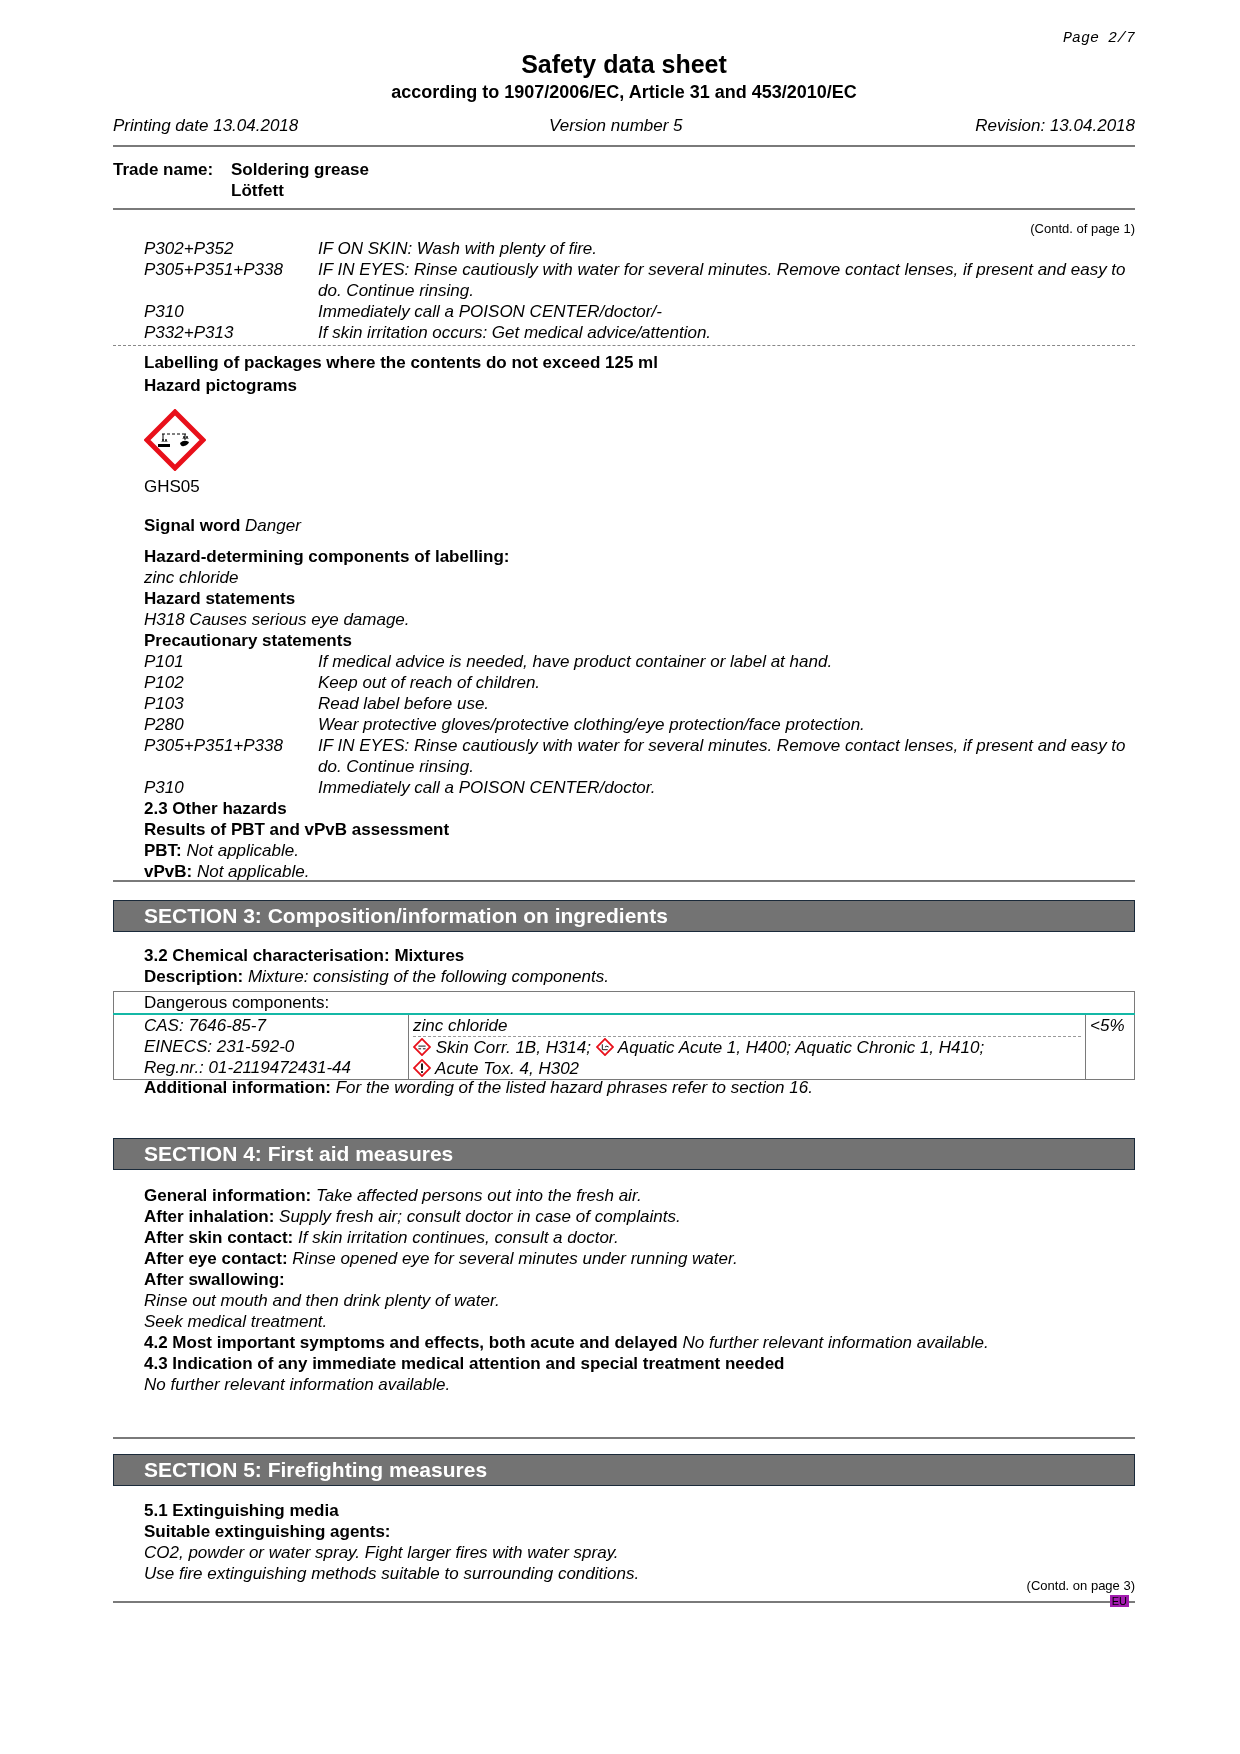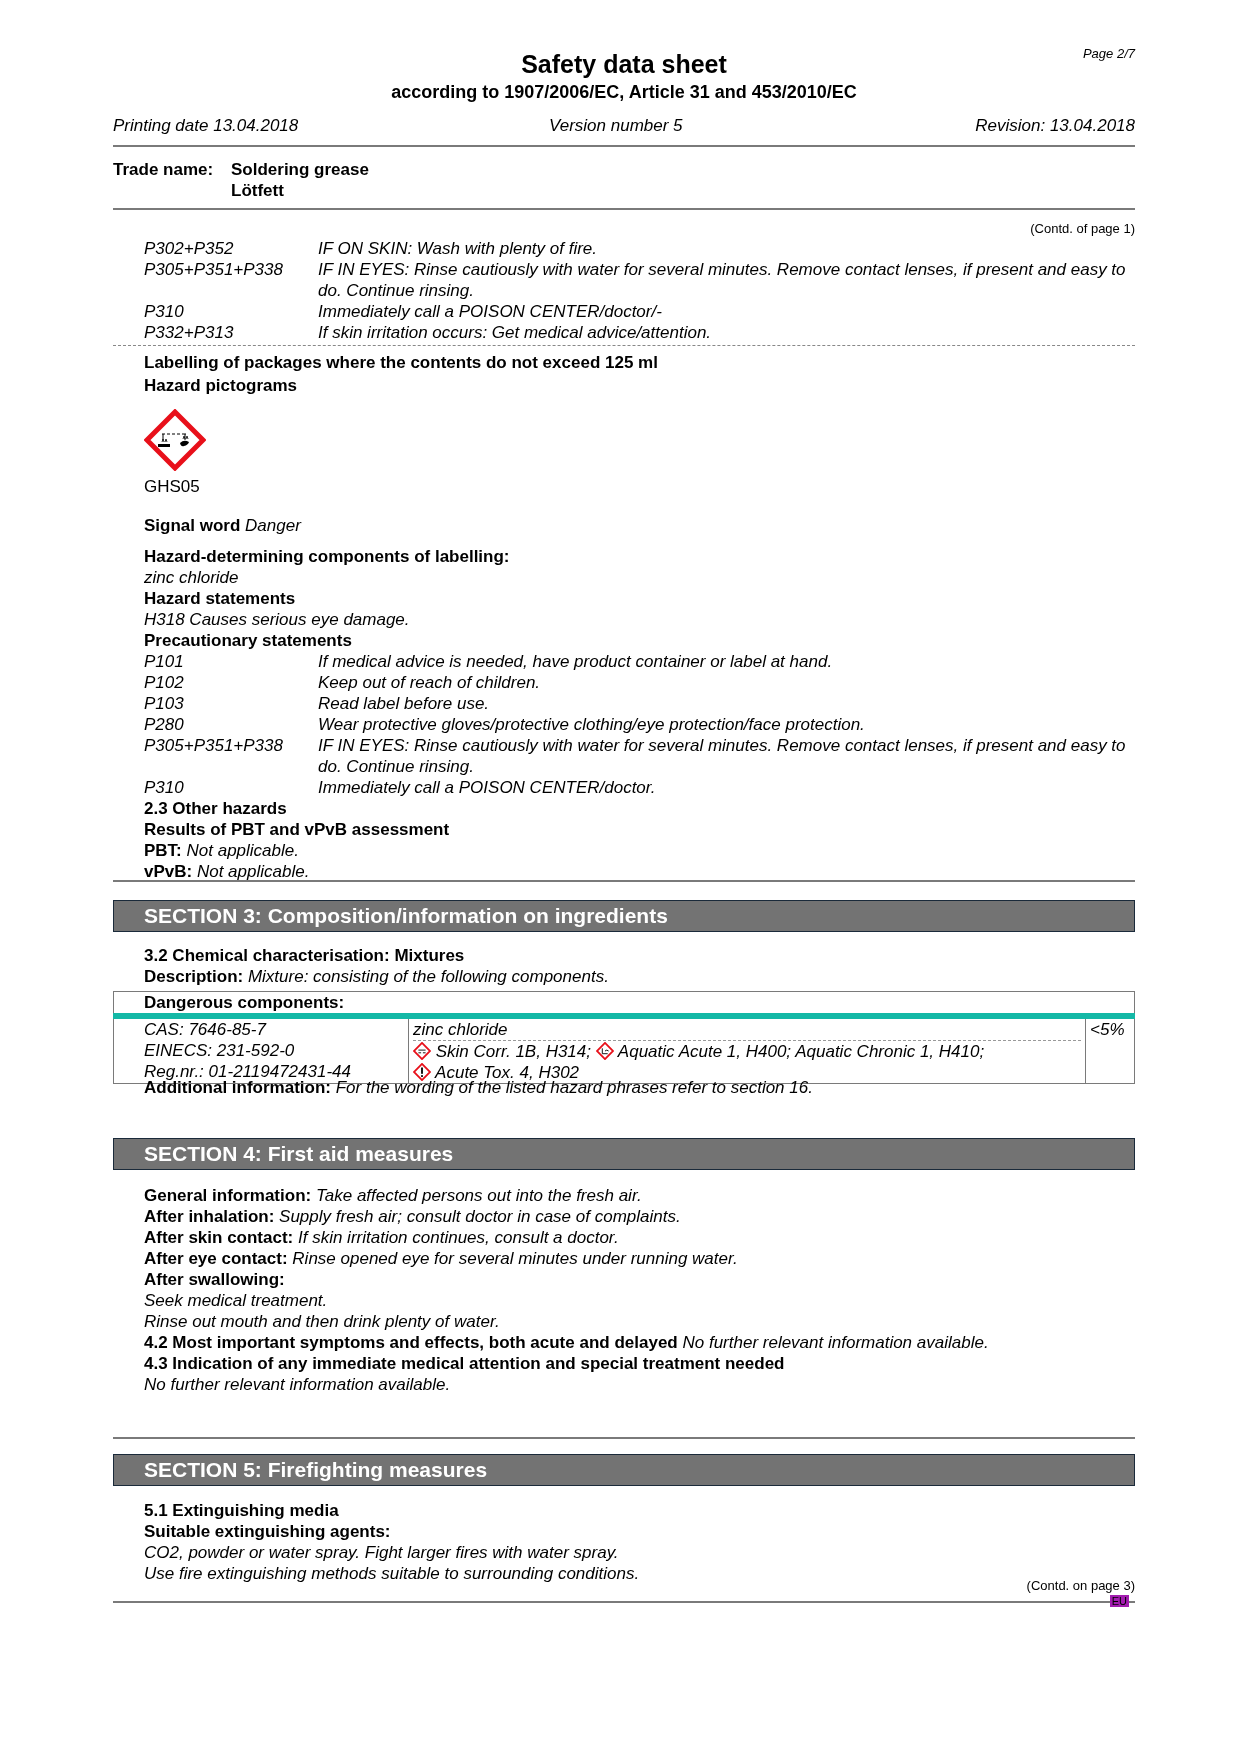--- a/index.html
+++ b/index.html
@@ -2,21 +2,21 @@
 <html><head>
 <meta charset="utf-8">
 <style>
   html, body { margin: 0; padding: 0; background: #ffffff; }
   body { width: 1240px; height: 1754px; position: relative; overflow: hidden;
          font-family: "Liberation Sans", sans-serif; color: #000; }
   .page { position: absolute; left: 113px; top: 0; width: 1022px; }
   .t { font-size: 17px; line-height: 21px; }
   .b { font-weight: bold; }
   .i { font-style: italic; }
-  .hdr-page { position: absolute; right: 0; top: 46px; font-size: 13px; font-style: italic; }
+  .hdr-page { position: absolute; right: 0; top: 30px; font-size: 15px; font-style: italic; font-family: Liberation Mono, monospace; }
   .title { position: absolute; left: 0; width: 100%; top: 50px; text-align: center; font-size: 25px; font-weight: bold; }
   .subtitle { position: absolute; left: 0; width: 100%; top: 82px; text-align: center; font-size: 18px; font-weight: bold; }
   .meta { position: absolute; top: 116px; left: 0; width: 100%; font-size: 17px; font-style: italic; }
   .meta .l { position: absolute; left: 0; }
   .meta .c { position: absolute; left: 436px; }
   .meta .r { position: absolute; right: 0; }
   .rule { position: absolute; left: 0; width: 100%; height: 2px; background: #7a7a7a; }
   .trade { position: absolute; top: 159px; left: 0; font-size: 17px; font-weight: bold; line-height: 21px; }
   .trade .k { display: inline-block; width: 118px; }
   .trade .v2 { padding-left: 118px; }
@@ -133,21 +133,21 @@
   <div class="rule" style="top:880px;"></div>
 
   <div class="section" style="top:900px;">SECTION 3: Composition/information on ingredients</div>
   <div class="block" style="top:945px;">
     <div class="t b">3.2 Chemical characterisation: Mixtures</div>
     <div class="t"><span class="b">Description:</span> <span class="i">Mixture: consisting of the following components.</span></div>
   </div>
   <table class="comp" style="top:991px;">
     <tbody>
         <tr>
-      <td colspan="3" style="font-style:normal;font-weight:bold;padding-left:30px;border-bottom:6px solid #14b8a6;">Dangerous components:</td>
+      <td colspan="3" style="font-style:normal;font-weight:normal;padding-left:30px;border-bottom:2px solid #14b8a6;">Dangerous components:</td>
     </tr>
     <tr>
       <td style="width:260px;padding-left:30px;white-space:nowrap;">
         <div>CAS: 7646-85-7</div>
         <div>EINECS: 231-592-0</div>
         <div>Reg.nr.: 01-2119472431-44</div>
       </td>
       <td>
         <div style="border-bottom:1px dashed #999;">zinc chloride</div>
         <div>
@@ -179,22 +179,22 @@
     <div class="t"><span class="b">Additional information:</span> <span class="i">For the wording of the listed hazard phrases refer to section 16.</span></div>
   </div>
 
   <div class="section" style="top:1138px;">SECTION 4: First aid measures</div>
   <div class="block" style="top:1185px;">
     <div class="t"><span class="b">General information:</span> <span class="i">Take affected persons out into the fresh air.</span></div>
     <div class="t"><span class="b">After inhalation:</span> <span class="i">Supply fresh air; consult doctor in case of complaints.</span></div>
     <div class="t"><span class="b">After skin contact:</span> <span class="i">If skin irritation continues, consult a doctor.</span></div>
     <div class="t"><span class="b">After eye contact:</span> <span class="i">Rinse opened eye for several minutes under running water.</span></div>
     <div class="t b">After swallowing:</div>
+    <div class="t i">Rinse out mouth and then drink plenty of water.</div>
     <div class="t i">Seek medical treatment.</div>
-    <div class="t i">Rinse out mouth and then drink plenty of water.</div>
     <div class="t"><span class="b">4.2 Most important symptoms and effects, both acute and delayed</span> <span class="i">No further relevant information available.</span></div>
     <div class="t b">4.3 Indication of any immediate medical attention and special treatment needed</div>
     <div class="t i">No further relevant information available.</div>
   </div>
 
   <div class="rule" style="top:1437px;"></div>
 
   <div class="section" style="top:1454px;">SECTION 5: Firefighting measures</div>
   <div class="block" style="top:1500px;">
     <div class="t b">5.1 Extinguishing media</div>

